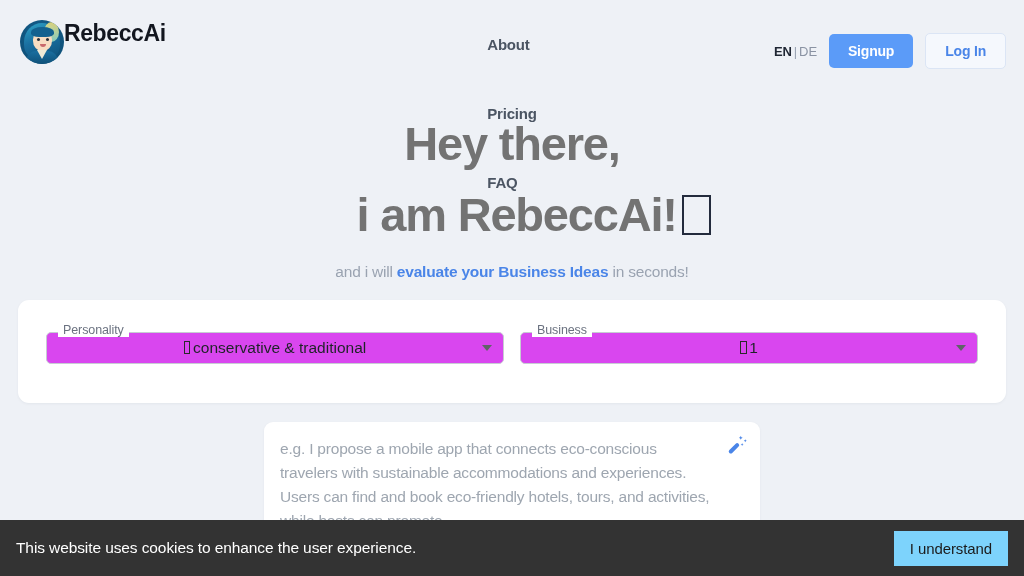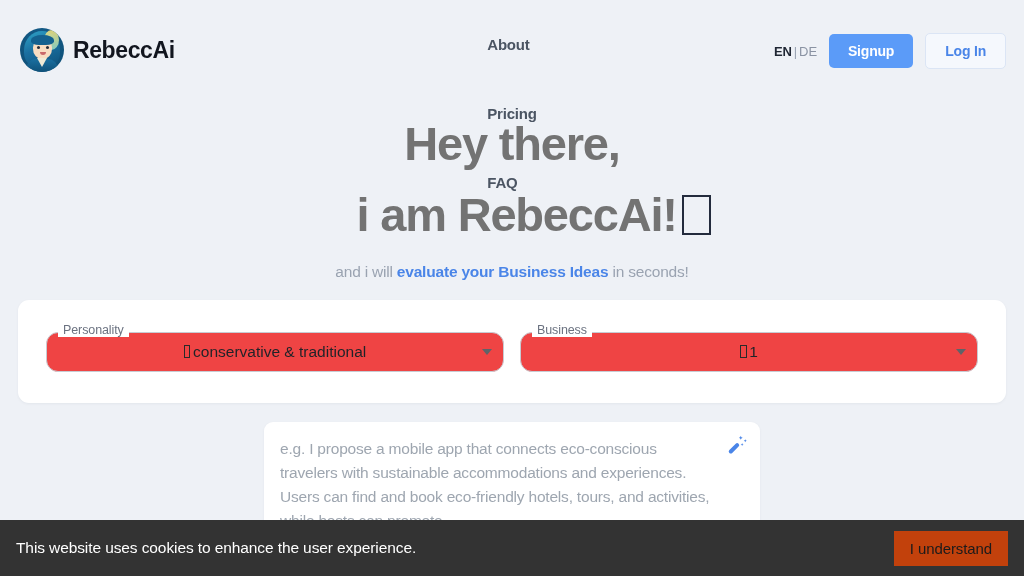--- a/index.html
+++ b/index.html
@@ -20,25 +20,24 @@
   .header {
     height: 100px;
     display: flex;
     align-items: center;
     padding: 0 18px;
     position: relative;
   }
 
   .brand {
     display: flex;
-    align-items: center;
-    gap: 9px;
+    align-items: flex-start;
     position: absolute;
     left: 20px;
-    top: 28px;
+    top: 20px;
   }
 
   .avatar {
     width: 44px;
     height: 44px;
     border-radius: 50%;
     background: radial-gradient(circle at 50% 40%, #1f6fa8 0%, #10557f 55%, #0d4c74 100%);
     position: relative;
     overflow: hidden;
     flex: 0 0 auto;
@@ -214,31 +213,31 @@
     left: 12px;
     background: #ffffff;
     padding: 0 5px;
     font-size: 12.5px;
     color: #6b7280;
     letter-spacing: -0.1px;
     z-index: 2;
   }
   .field .control {
     width: 100%;
-    height: 40px;
+    height: 32px;
     border: 1px solid #c7ccd3;
-    border-radius: 12px;
+    border-radius: 5px;
     display: flex;
     align-items: center;
     justify-content: center;
     font-size: 15.5px;
     color: #1f2328;
     cursor: pointer;
     position: relative;
-    background: #ef4444;
+    background: #d946ef;
   }
   .field .caret {
     position: absolute;
     right: 11px;
     top: 50%;
     transform: translateY(-50%);
     width: 0; height: 0;
     border-left: 5px solid transparent;
     border-right: 5px solid transparent;
     border-top: 6px solid #5f6368;
@@ -284,21 +283,21 @@
     justify-content: space-between;
     padding: 0 16px;
     z-index: 50;
   }
   .cookie .msg {
     color: #ffffff;
     font-size: 15.5px;
     letter-spacing: -0.1px;
   }
   .cookie .accept {
-    background: #c2410c;
+    background: #7dd3fc;
     color: #1b1b1b;
     border: none;
     font-size: 15px;
     padding: 9px 16px;
     cursor: pointer;
     letter-spacing: -0.1px;
     text-align: right;
   }
 </style>
 </head>

